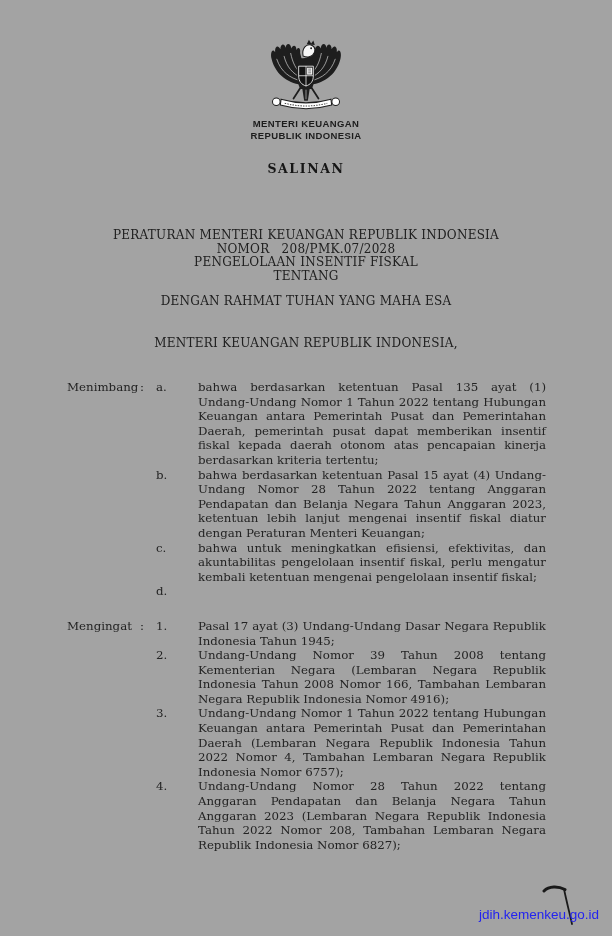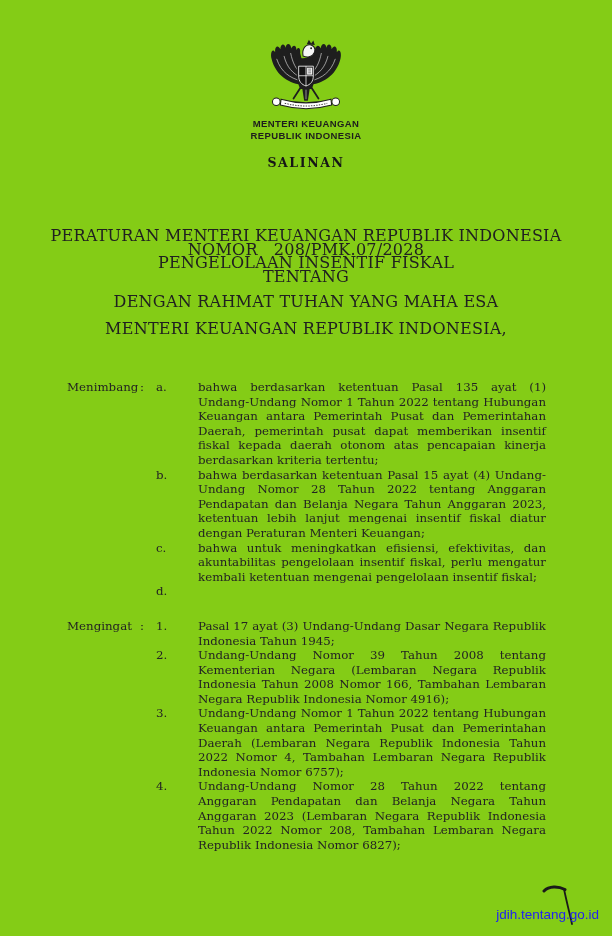--- a/index.html
+++ b/index.html
@@ -22,39 +22,39 @@
   .ministry{
     margin-top:4px;
     font-family:"Liberation Sans", sans-serif;
     font-weight:bold;
     font-size:9.5px;
     line-height:11.5px;
     letter-spacing:.4px;
     color:#1d1d1d;
   }
   .salinan{
-    margin-top:14px;
+    margin-top:20px;
     font-family:"DejaVu Serif", serif;
     font-weight:bold;
     font-size:12.5px;
     letter-spacing:1.6px;
     color:#161616;
   }
   
   .title-block{
     position:absolute;top:229px;left:0;right:0;
     text-align:center;
-    font-size:16px;
+    font-size:12px;
     line-height:13.6px;
     letter-spacing:.25px;
     color:#202020;
   }
   .title-line{white-space:pre-wrap;}
   .invocation{margin-top:12px;white-space:pre-wrap;text-align:center;}
-  .authority{margin-top:13px;white-space:pre-wrap;}
+  .authority{margin-top:28px;white-space:pre-wrap;}
   
   .preamble{
     position:absolute;top:380px;left:67px;width:479px;
     font-size:11.8px;
     line-height:14.6px;
     color:#232323;
   }
   .clause{
     display:grid;
     grid-template-columns:73px 16px 1fr;
@@ -84,21 +84,21 @@
     text-decoration:none;
   }
   .pen-mark{
     position:absolute;
     left:542px;top:883px;
   }
 </style>
 </head>
 <body>
 
-<div class="page" style="background: #84cc16; color: rgb(36, 36, 36);">
+<div class="page" style="background: #a3a3a3; color: rgb(36, 36, 36);">
 
   <div class="header">
     <svg class="emblem" width="88" height="78" viewBox="0 0 120 104" aria-hidden="true">
 
       <g fill="#1e1e1e">
         <path d="M57,66 C38,64 19,54 13,30 C11,22 14,15 18,21 C17,13 22,10 25,17 C25,9 31,8 32,15 C33,8 39,8 40,16 C42,10 47,11 47,18 C49,13 53,15 52,22 L58,46 Z"></path>
         <path d="M63,66 C82,64 101,54 107,30 C109,22 106,15 102,21 C103,13 98,10 95,17 C95,9 89,8 88,15 C87,8 81,8 80,16 C78,10 73,11 73,18 C71,13 67,15 68,22 L62,46 Z"></path>
       </g>
 
       <g stroke="#ffffff" stroke-width="0.9" fill="none" opacity="0.85">
@@ -195,15 +195,15 @@
       </div>
     </div>
 
   </div>
 
   <svg class="pen-mark" width="34" height="46" viewBox="0 0 34 46" aria-hidden="true">
     <path d="M2,8 C7,3 16,3 23,6.5" stroke="#1a1a1a" stroke-width="3" fill="none" stroke-linecap="round"></path>
     <path d="M22,6 C24,16 27.5,30 30,41" stroke="#1a1a1a" stroke-width="1.8" fill="none" stroke-linecap="round"></path>
   </svg>
 
-  <a class="footer-link" href="#" style="color: rgb(35, 35, 240);">jdih.tentang.go.id</a>
+  <a class="footer-link" href="#" style="color: rgb(35, 35, 240);">jdih.kemenkeu.go.id</a>
 
 </div>
 
 </body></html>

